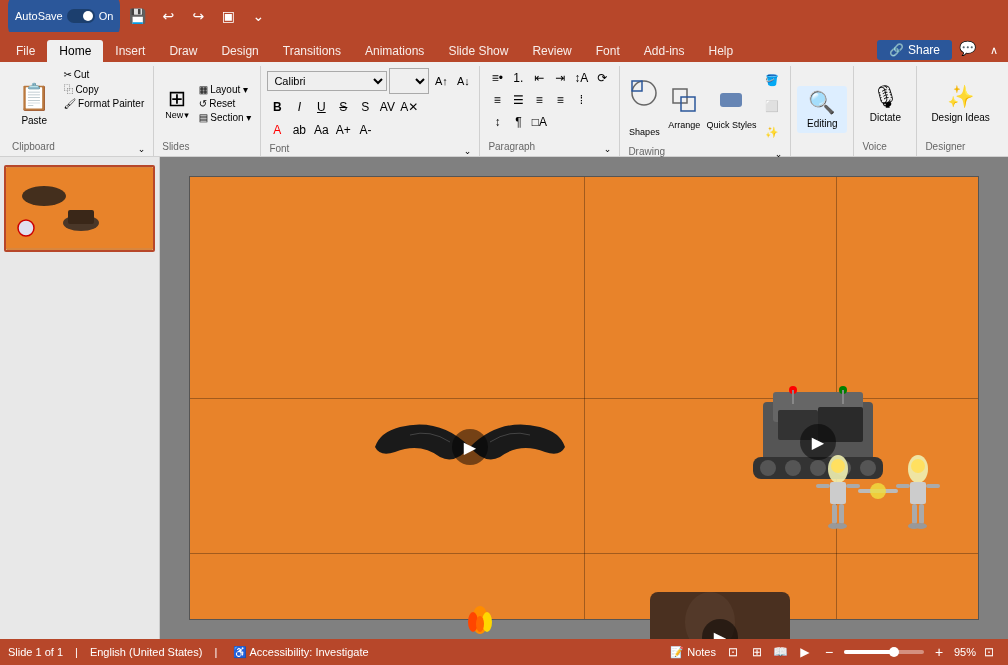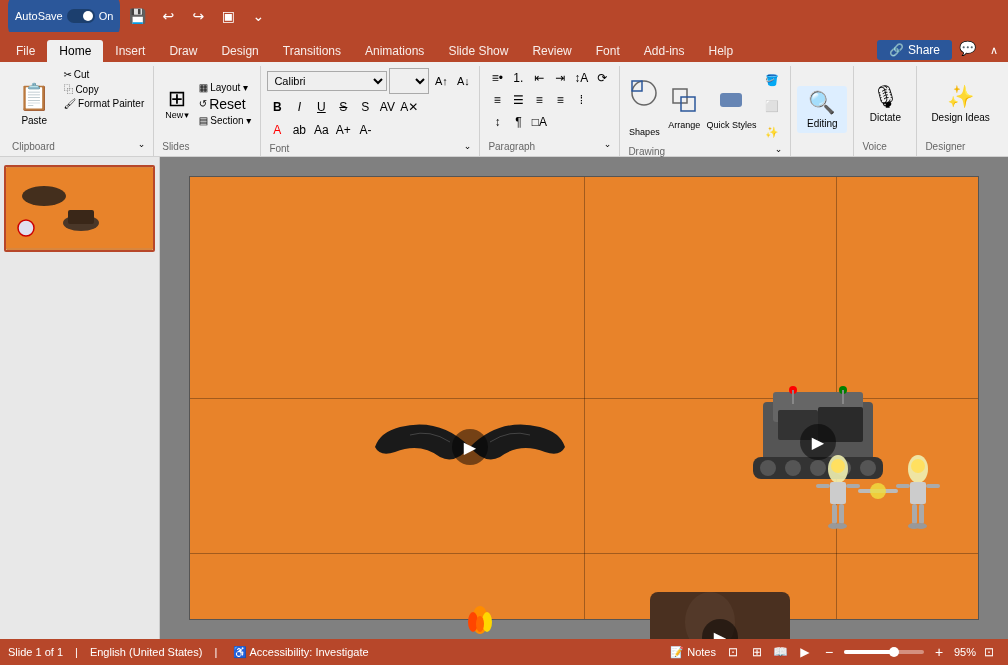--- a/index.html
+++ b/index.html
@@ -81,21 +81,21 @@
     .share-btn { background: #2b579a; color: white; padding: 3px 12px; border-radius: 3px; cursor: pointer; font-size: 12px; display: flex; align-items: center; gap: 4px; }
 
     
     .collapse-btn { width: 20px; height: 20px; display: flex; align-items: center; justify-content: center; cursor: pointer; font-size: 11px; color: #666; }
     .para-row { display: flex; align-items: center; gap: 1px; }
 
     
     .new-slide-combo { display: flex; flex-direction: column; align-items: center; border: 1px solid transparent; border-radius: 3px; cursor: pointer; padding: 2px 4px; }
     .new-slide-top { font-size: 22px; line-height: 1; }
     .new-slide-bottom { font-size: 9px; display: flex; align-items: center; gap: 1px; }
-    .ribbon-group-bottom { display: flex; align-items: flex-start; justify-content: space-between; width: 100%; padding: 0 2px; }
+    .ribbon-group-bottom { display: flex; align-items: flex-end; justify-content: space-between; width: 100%; padding: 0 2px; }
   </style>
 </head>
 <body>
 
 <div class="title-bar">
   <div class="title-bar-left">
     <div class="autosave-badge">
       <span>AutoSave</span>
       <span class="autosave-toggle"></span>
       <span>On</span>
@@ -169,21 +169,21 @@
           <span>▾</span>
         </div>
       </div>
       <div style="display:flex;flex-direction:column;gap:1px;">
         <div class="small-rb">
           <span>▦</span>
           <span style="font-size:10px;">Layout ▾</span>
         </div>
         <div class="small-rb">
           <span>↺</span>
-          <span style="font-size:14px;">Reset</span>
+          <span style="font-size:10px;">Reset</span>
         </div>
         <div class="small-rb">
           <span>▤</span>
           <span style="font-size:10px;">Section ▾</span>
         </div>
       </div>
     </div>
     <div class="ribbon-group-bottom">
       <span class="ribbon-group-label">Slides</span>
     </div>

